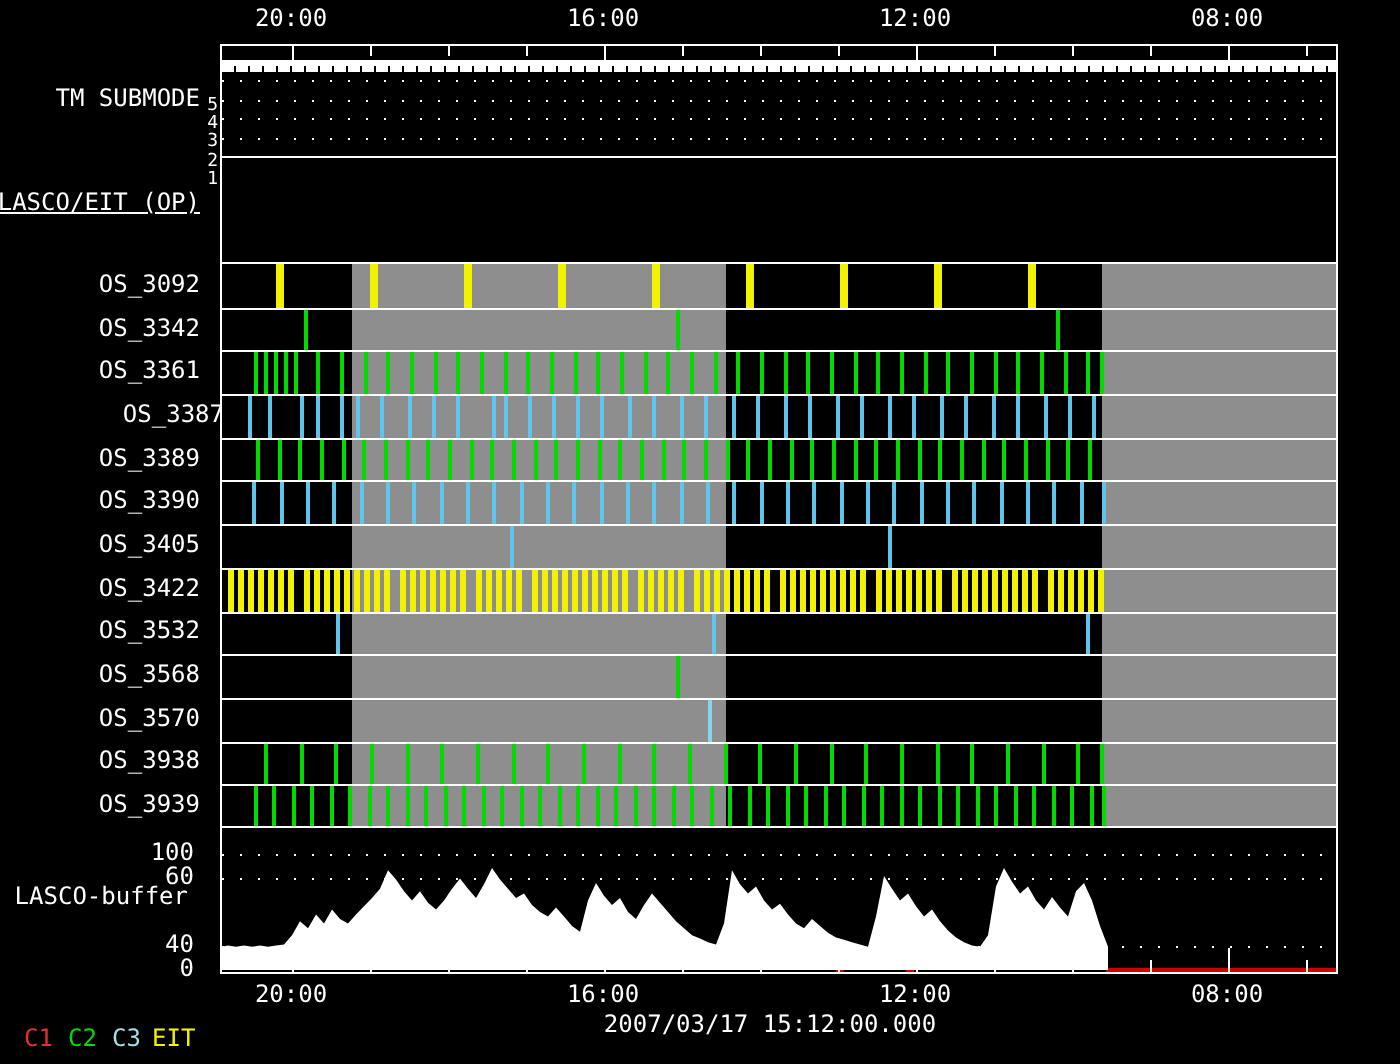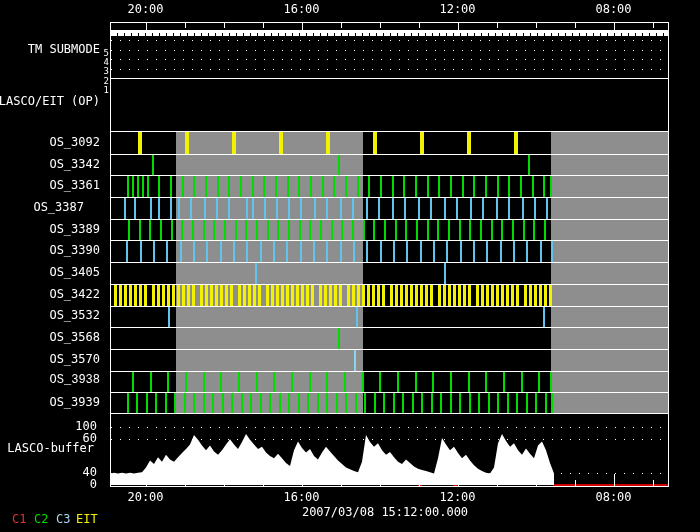--- a/index.html
+++ b/index.html
@@ -23,42 +23,42 @@
            background:repeating-linear-gradient(to right,transparent 0 6px,#000 6px 7px);}
   .digit{position:absolute;font-size:9px;line-height:9px;text-align:right;width:18px;}
   .legend-item{position:absolute;font-size:12px;line-height:14px;}
 </style>
 </head>
 <body>
 
 <div class="screen">
 
   <div class="lbl right" style="right:600px;top:42px;">TM SUBMODE</div>
-  <div class="lbl right" style="right:600px;top:94px;">LASCO/EIT (OP)</div>
+  <div class="lbl right" style="right:600px;top:94px;text-decoration:underline;">LASCO/EIT (OP)</div>
   <div class="lbl right" style="right:606px;top:441px;">LASCO-buffer</div>
-  <div class="timelbl" style="left:385px;top:505px;">2007/03/08 15:12:00.000</div>
+  <div class="timelbl" style="left:385px;top:505px;">2007/03/17 15:12:00.000</div>
 
   <div id="left-labels">
       <div class="digit" style="right: 591px; top: 49px;">5</div>
       <div class="digit" style="right: 591px; top: 58px;">4</div>
       <div class="digit" style="right: 591px; top: 67px;">3</div>
       <div class="digit" style="right: 591px; top: 77px;">2</div>
       <div class="digit" style="right: 591px; top: 86px;">1</div>
       <div class="lbl right" style="right: 600px; top: 134.846px;">OS_3092</div>
       <div class="lbl right" style="right: 600px; top: 156.538px;">OS_3342</div>
       <div class="lbl right" style="right: 600px; top: 178.231px;">OS_3361</div>
-      <div class="lbl right" style="right: 616px; top: 199.923px;">OS_3387</div>
+      <div class="lbl right" style="right: 588px; top: 199.923px;">OS_3387</div>
       <div class="lbl right" style="right: 600px; top: 221.615px;">OS_3389</div>
       <div class="lbl right" style="right: 600px; top: 243.308px;">OS_3390</div>
       <div class="lbl right" style="right: 600px; top: 265px;">OS_3405</div>
       <div class="lbl right" style="right: 600px; top: 286.692px;">OS_3422</div>
       <div class="lbl right" style="right: 600px; top: 308.385px;">OS_3532</div>
       <div class="lbl right" style="right: 600px; top: 330.077px;">OS_3568</div>
       <div class="lbl right" style="right: 600px; top: 351.769px;">OS_3570</div>
-      <div class="lbl right" style="right: 600px; top: 373.462px; font-family: Liberation Mono, monospace;">OS_3938</div>
+      <div class="lbl right" style="right: 600px; top: 373.462px;">OS_3938</div>
       <div class="lbl right" style="right: 600px; top: 395.154px;">OS_3939</div>
       <div class="lbl right" style="right: 603px; top: 419px;">100</div>
       <div class="lbl right" style="right: 603px; top: 430.6px;">60</div>
       <div class="lbl right" style="right: 603px; top: 465.4px;">40</div>
       <div class="lbl right" style="right: 603px; top: 477px;">0</div>
     </div>
   <div id="top-time-labels">
       <div class="timelbl" style="left: 145.5px; top: 2px;">20:00</div>
       <div class="timelbl" style="left: 301.5px; top: 2px;">16:00</div>
       <div class="timelbl" style="left: 457.5px; top: 2px;">12:00</div>

